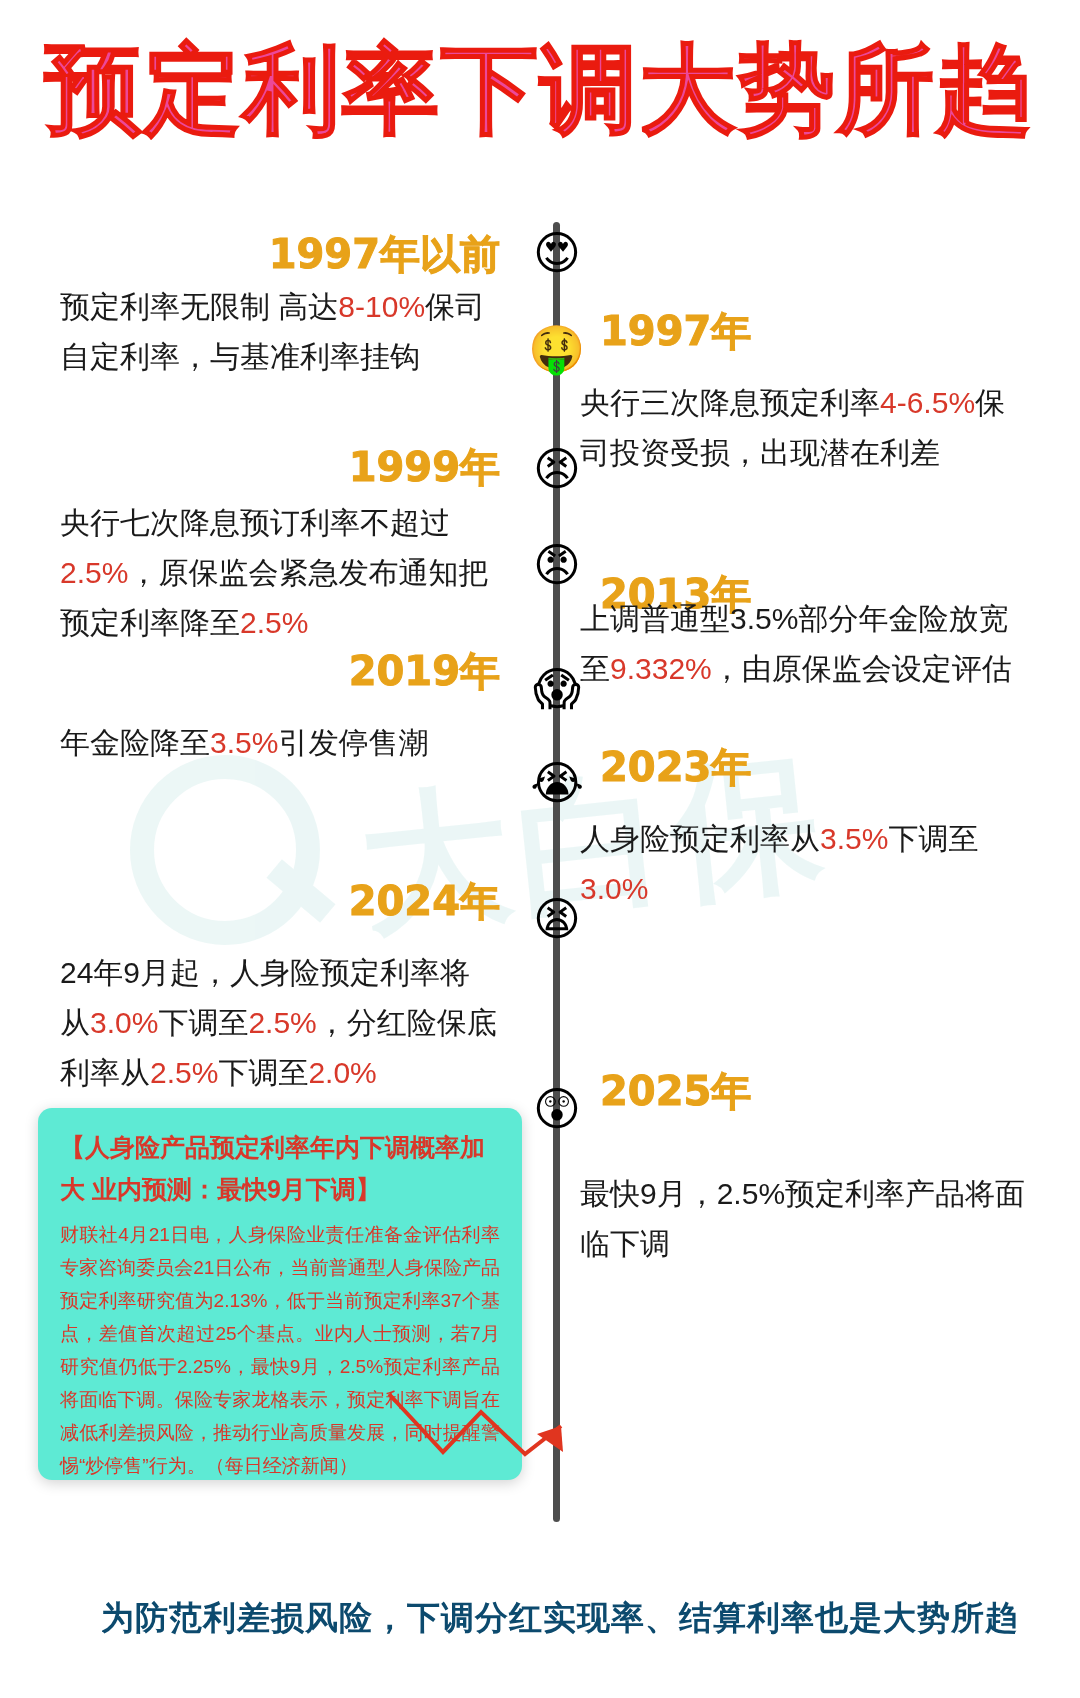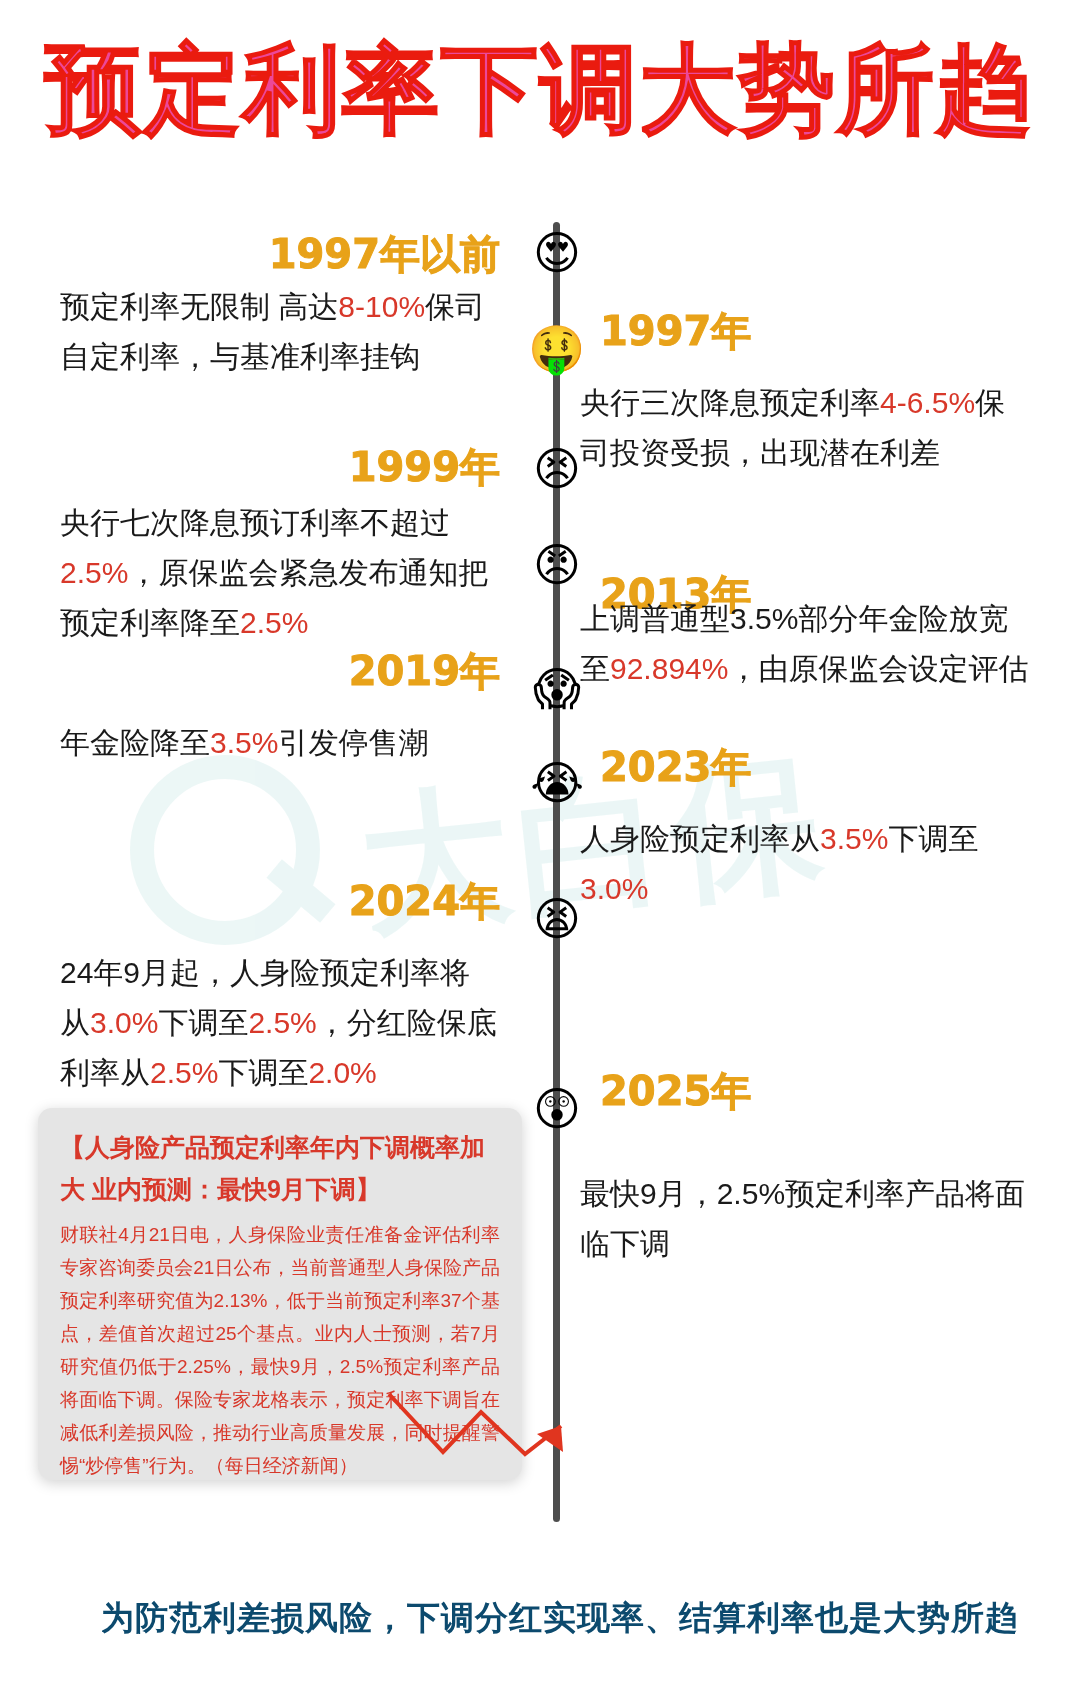--- a/index.html
+++ b/index.html
@@ -90,21 +90,21 @@
     line-height:50px;
     color:#1a1a1a;
     font-family:"Liberation Sans","DejaVu Sans",sans-serif;
   }
   .hl{color:#d8382a;}
   
   .card{
     position:absolute;
     left:38px;top:1108px;
     width:484px;height:372px;
-    background:#e5e5e5;
+    background:#5eead4;
     border-radius:14px;
     box-shadow:0 3px 14px rgba(0,0,0,.18);
     z-index:6;
     box-sizing:border-box;
     padding:18px 22px 14px 22px;
   }
   .card-title{
     font-size:25px;
     font-weight:bold;
     line-height:42px;
@@ -155,21 +155,21 @@
     <div class="year left" style="top: 208px; right: 580px; text-align: right; margin-top: 19px;">1997年以前</div>
     <div class="body left" style="top: 282px; width: 440px; right: 580px; text-align: left;"><span>预定利率无限制 高达</span><span class="hl">8-10%</span><span>保司自定利率，与基准利率挂钩</span></div>
     <div class="node" style="left: 526px; top: 318px;">🤑</div>
     <div class="year right" style="top: 304px; left: 600px;">1997年</div>
     <div class="body right" style="top: 378px; width: 450px; left: 580px;"><span>央行三次降息预定利率</span><span class="hl">4-6.5%</span><span>保司投资受损，出现潜在利差</span></div>
     <div class="node" style="left: 526px; top: 438px;">😣</div>
     <div class="year left" style="top: 424px; right: 580px; text-align: right; margin-top: 16px;">1999年</div>
     <div class="body left" style="top: 498px; width: 440px; right: 580px; text-align: left;"><span>央行七次降息预订利率不超过</span><span class="hl">2.5%</span><span>，原保监会紧急发布通知把预定利率降至</span><span class="hl">2.5%</span></div>
     <div class="node" style="left: 526px; top: 534px;">😠</div>
     <div class="year right" style="top: 520px; left: 600px; margin-top: 47px;">2013年</div>
-    <div class="body right" style="top: 594px; width: 450px; left: 580px;"><span>上调普通型3.5%部分年金险放宽至</span><span class="hl">92.894%</span><span>，由原保监会设定评估</span></div>
+    <div class="body right" style="top: 594px; width: 450px; left: 580px;"><span>上调普通型3.5%部分年金险放宽至</span><span class="hl">9.332%</span><span>，由原保监会设定评估</span></div>
     <div class="node" style="left: 526px; top: 658px;">😱</div>
     <div class="year left" style="top: 644px; right: 580px; text-align: right;">2019年</div>
     <div class="body left" style="top: 718px; width: 440px; right: 580px; text-align: left;"><span>年金险降至</span><span class="hl">3.5%</span><span>引发停售潮</span></div>
     <div class="node" style="left: 526px; top: 752px;">😭</div>
     <div class="year right" style="top: 740px; left: 600px;">2023年</div>
     <div class="body right" style="top: 814px; width: 450px; left: 580px;"><span>人身险预定利率从</span><span class="hl">3.5%</span><span>下调至</span><span class="hl">3.0%</span></div>
     <div class="node" style="left: 526px; top: 888px;">😫</div>
     <div class="year left" style="top: 874px; right: 580px; text-align: right;">2024年</div>
     <div class="body left" style="top: 948px; width: 440px; right: 580px; text-align: left;"><span>24年9月起，人身险预定利率将从</span><span class="hl">3.0%</span><span>下调至</span><span class="hl">2.5%</span><span>，分红险保底利率从</span><span class="hl">2.5%</span><span>下调至</span><span class="hl">2.0%</span></div>
     <div class="node" style="left: 526px; top: 1078px;">😲</div>

